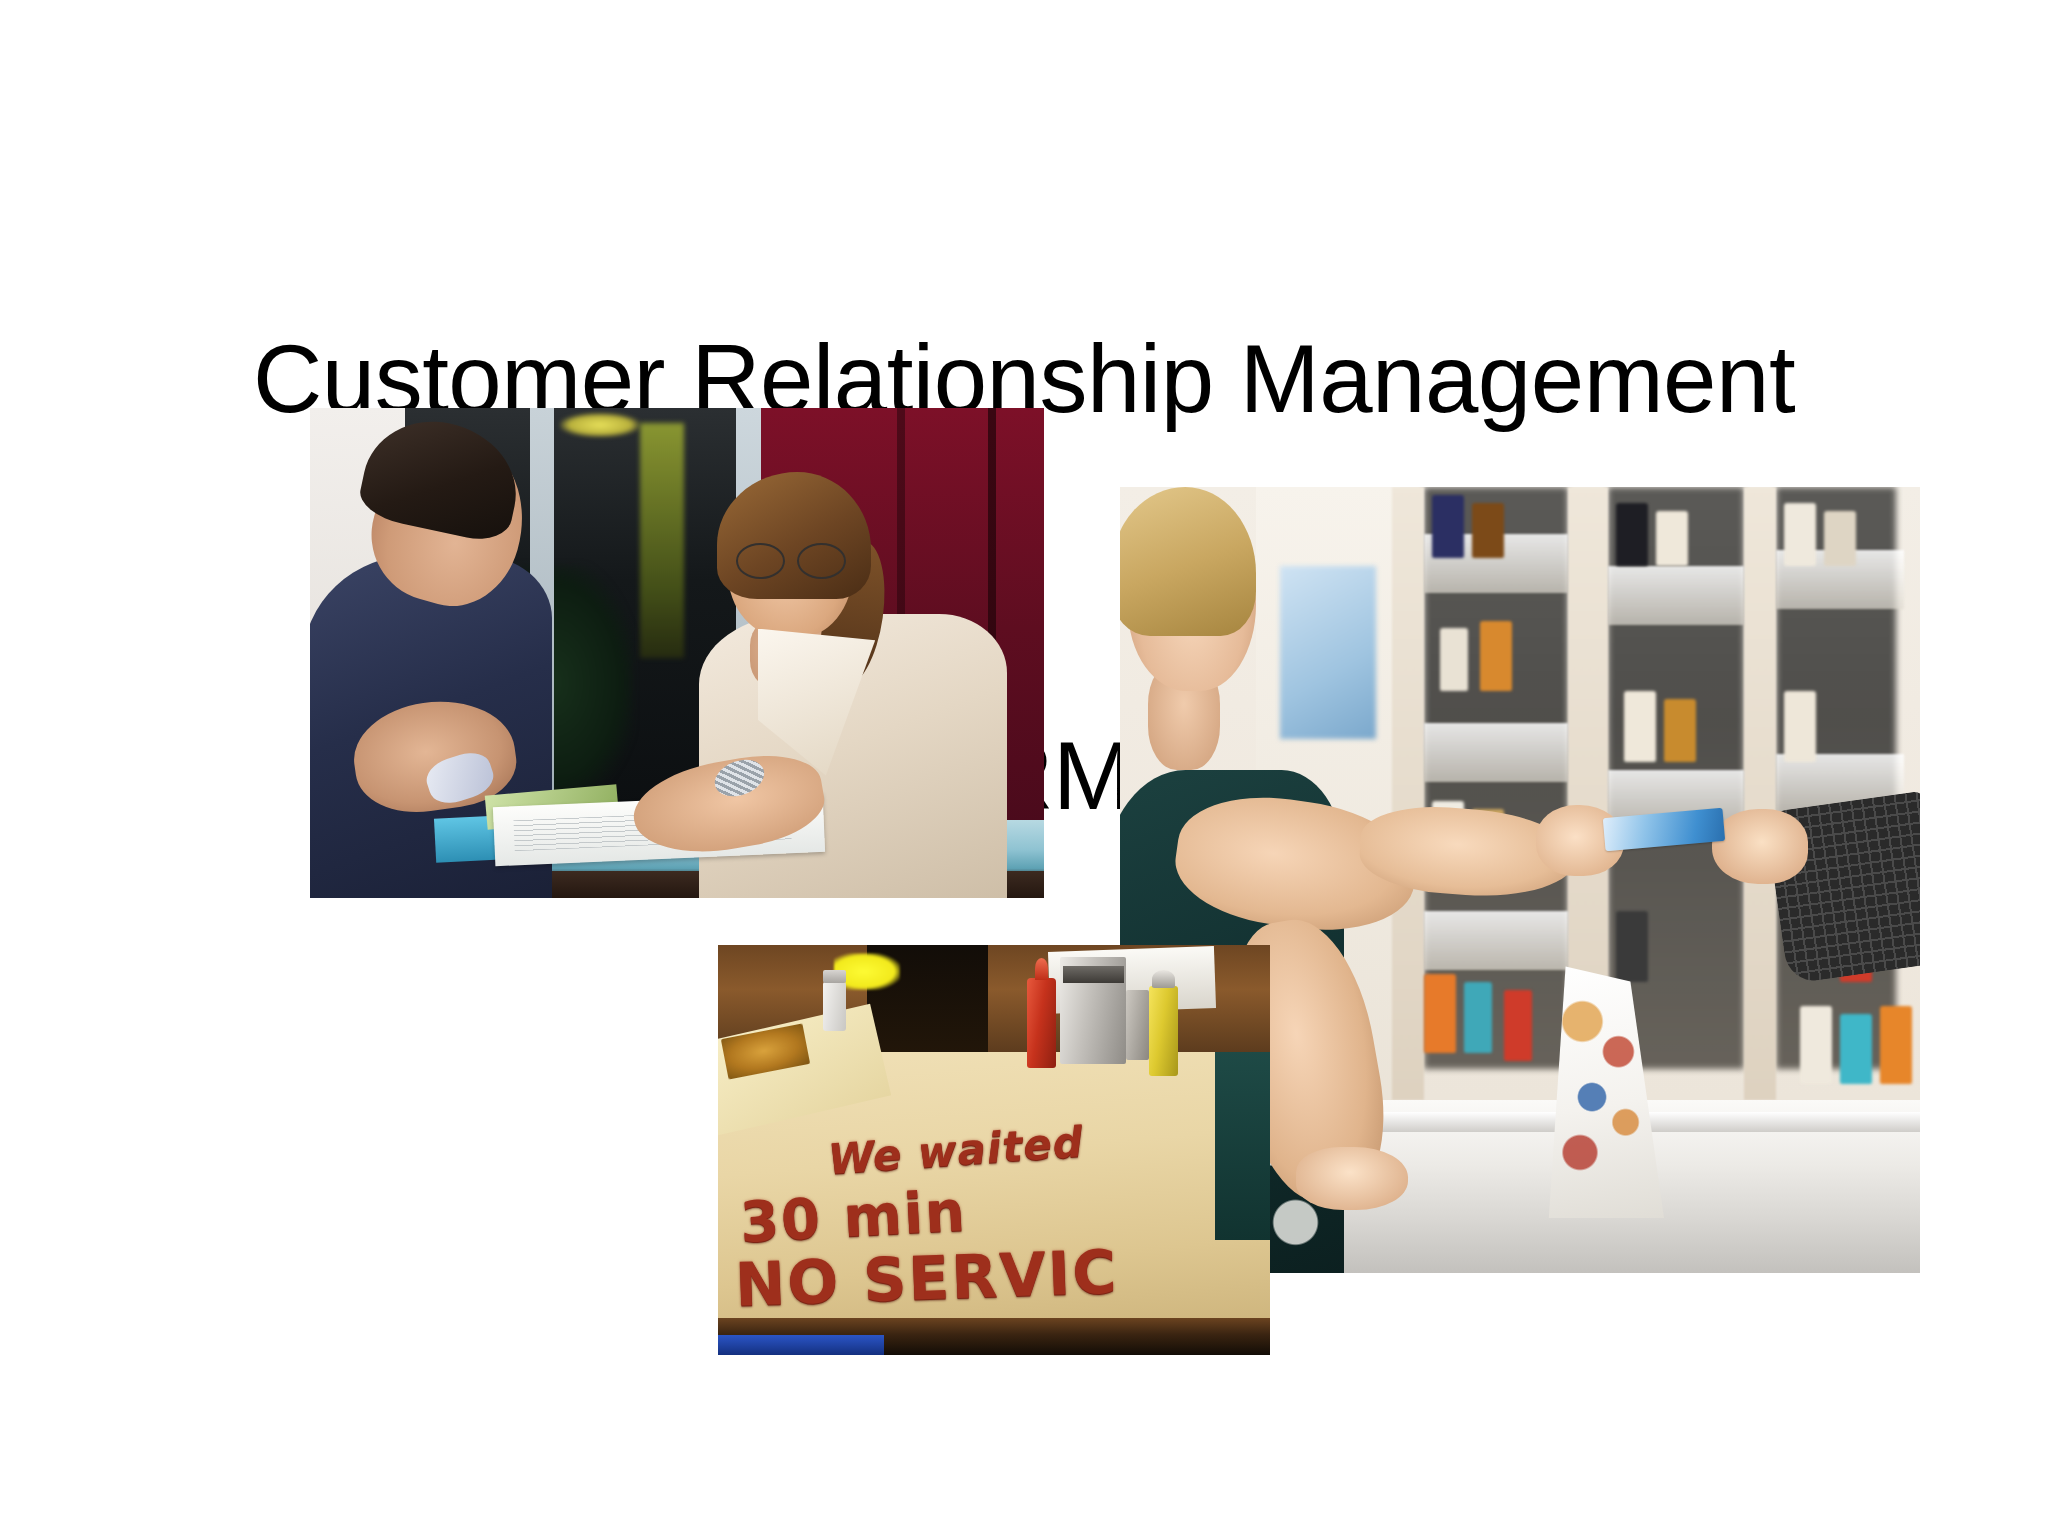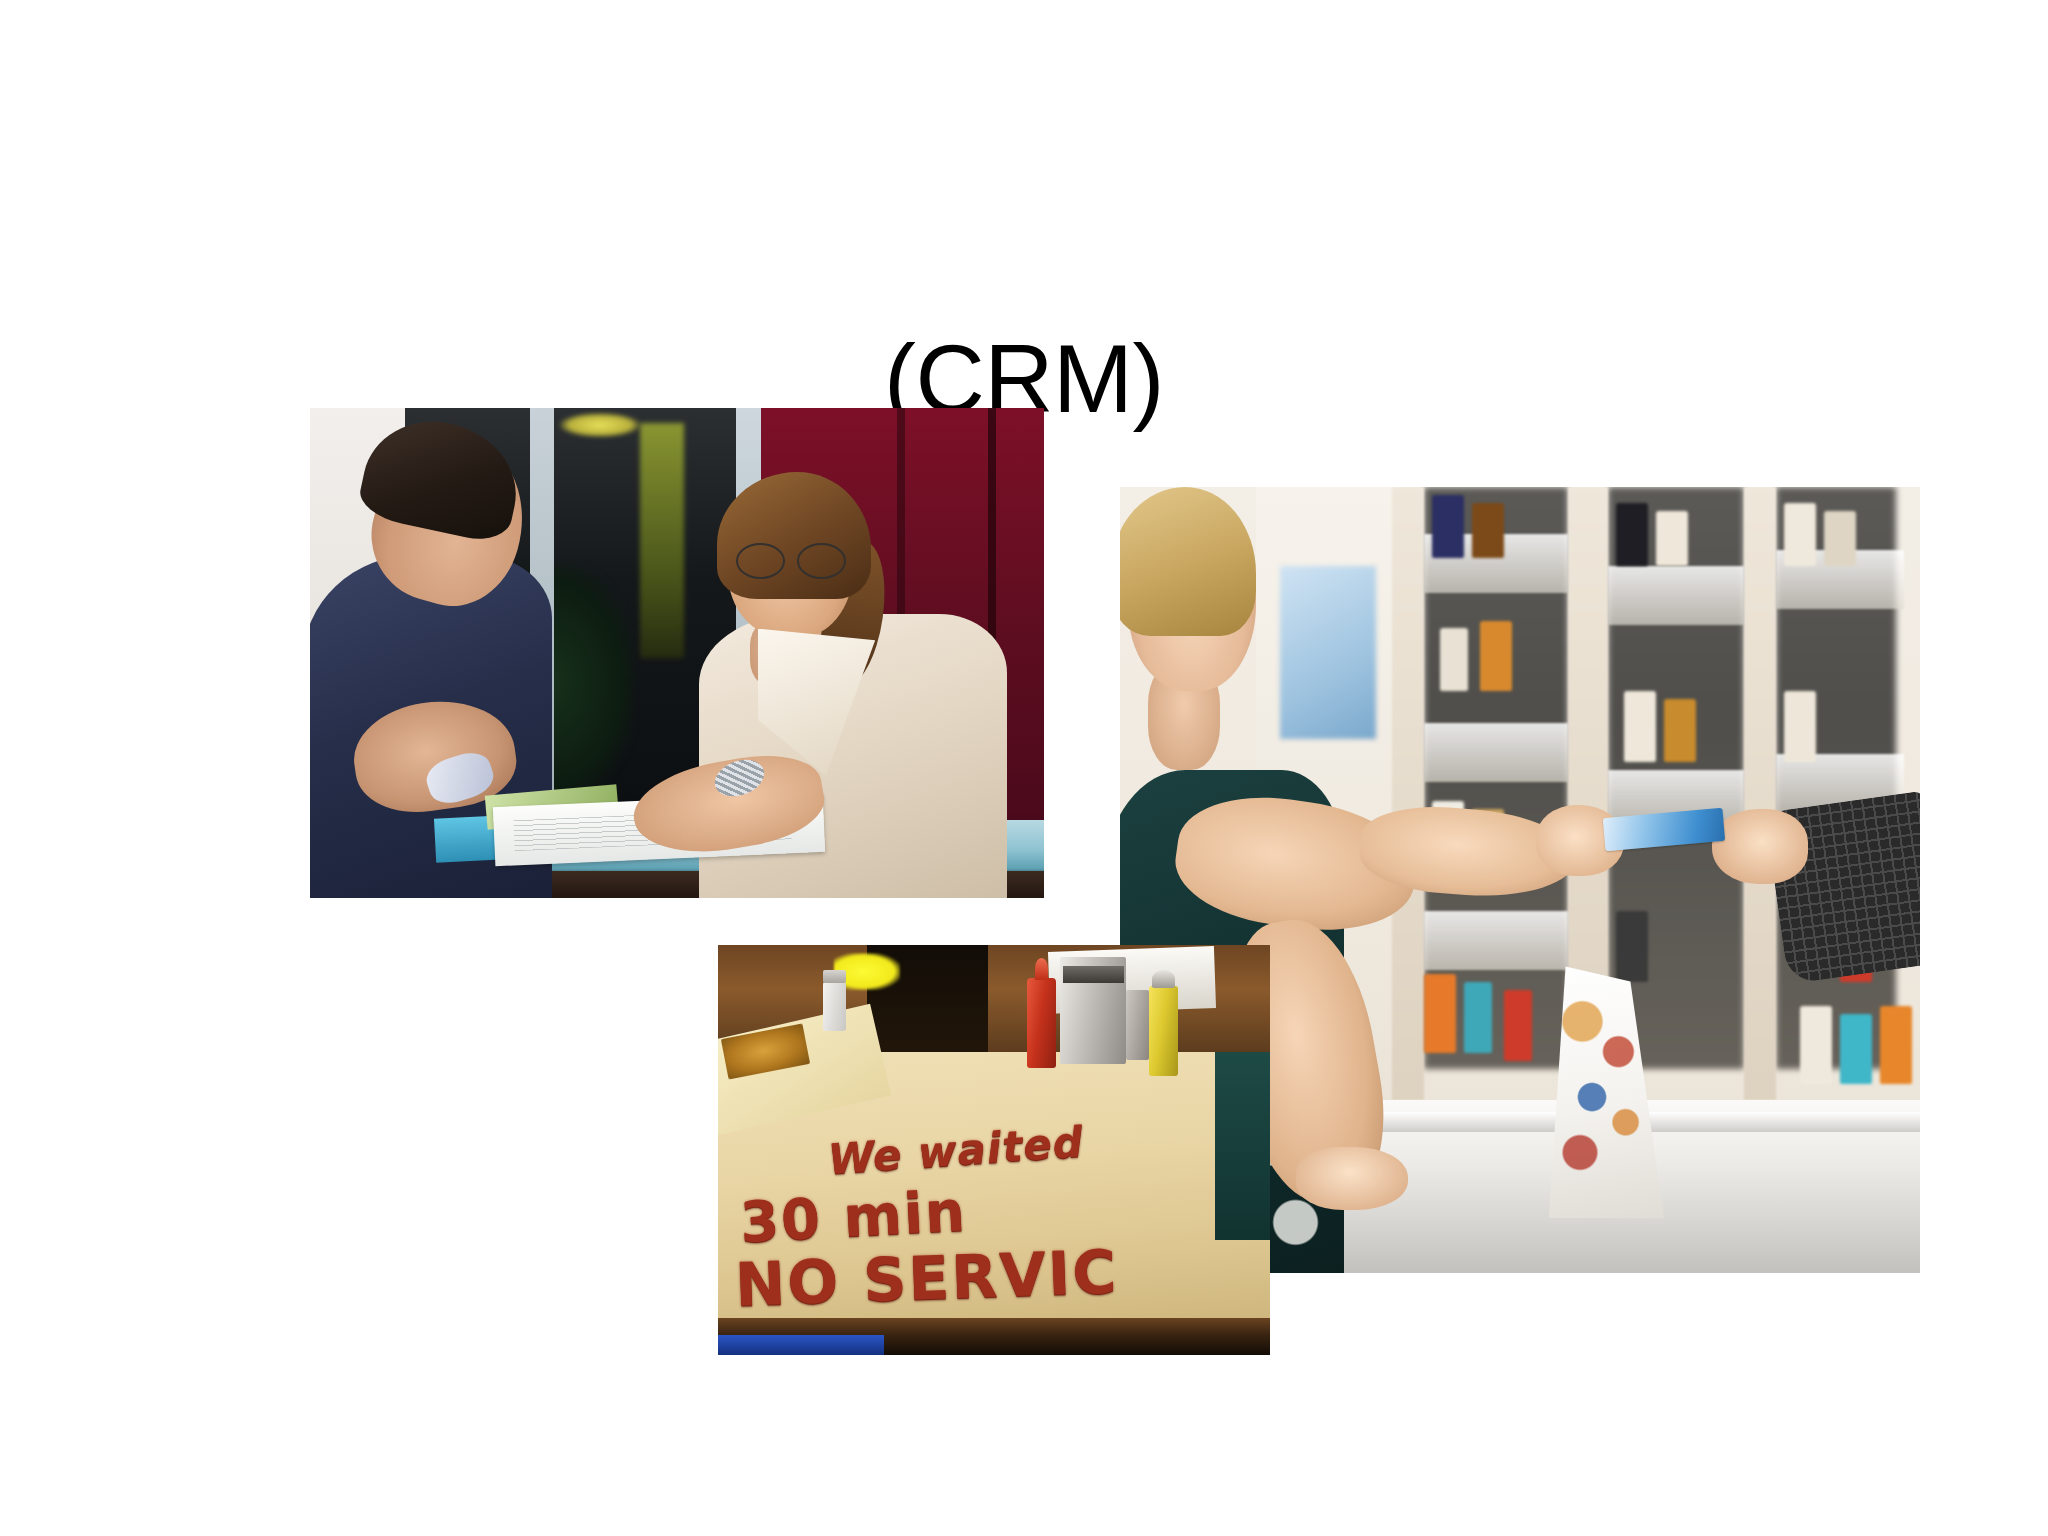--- a/index.html
+++ b/index.html
@@ -507,20 +507,21 @@
     transform: rotate(-2deg);
     letter-spacing: 2px;
   }
 </style>
 </head>
 <body>
 
 <div class="slide">
 
   <div class="title-block">
+    <span class="title-line">Customer Relationship Management</span>
     <span class="title-line">(CRM)</span>
   </div>
 
   <div class="photo" id="photo-pharmacy">
     <div class="ph-bg"></div>
 
     <div class="ph-whitewall"></div>
     <div class="ph-blueposter"></div>
 
     <div class="ph-shelfdeep d1"></div>

